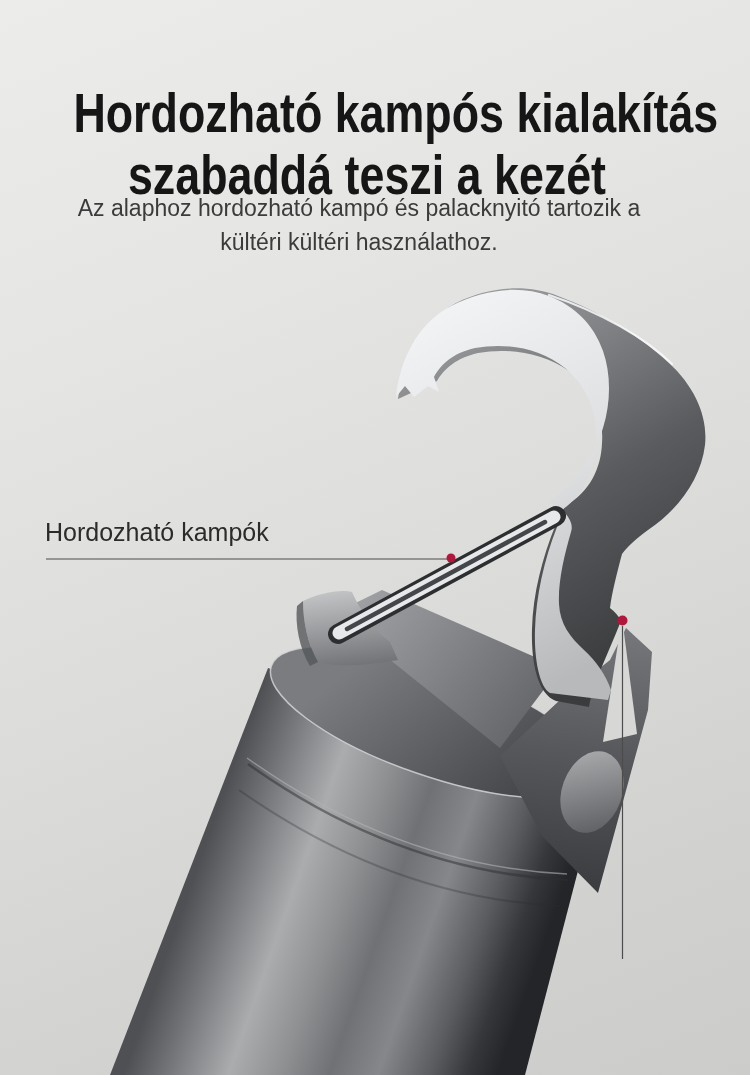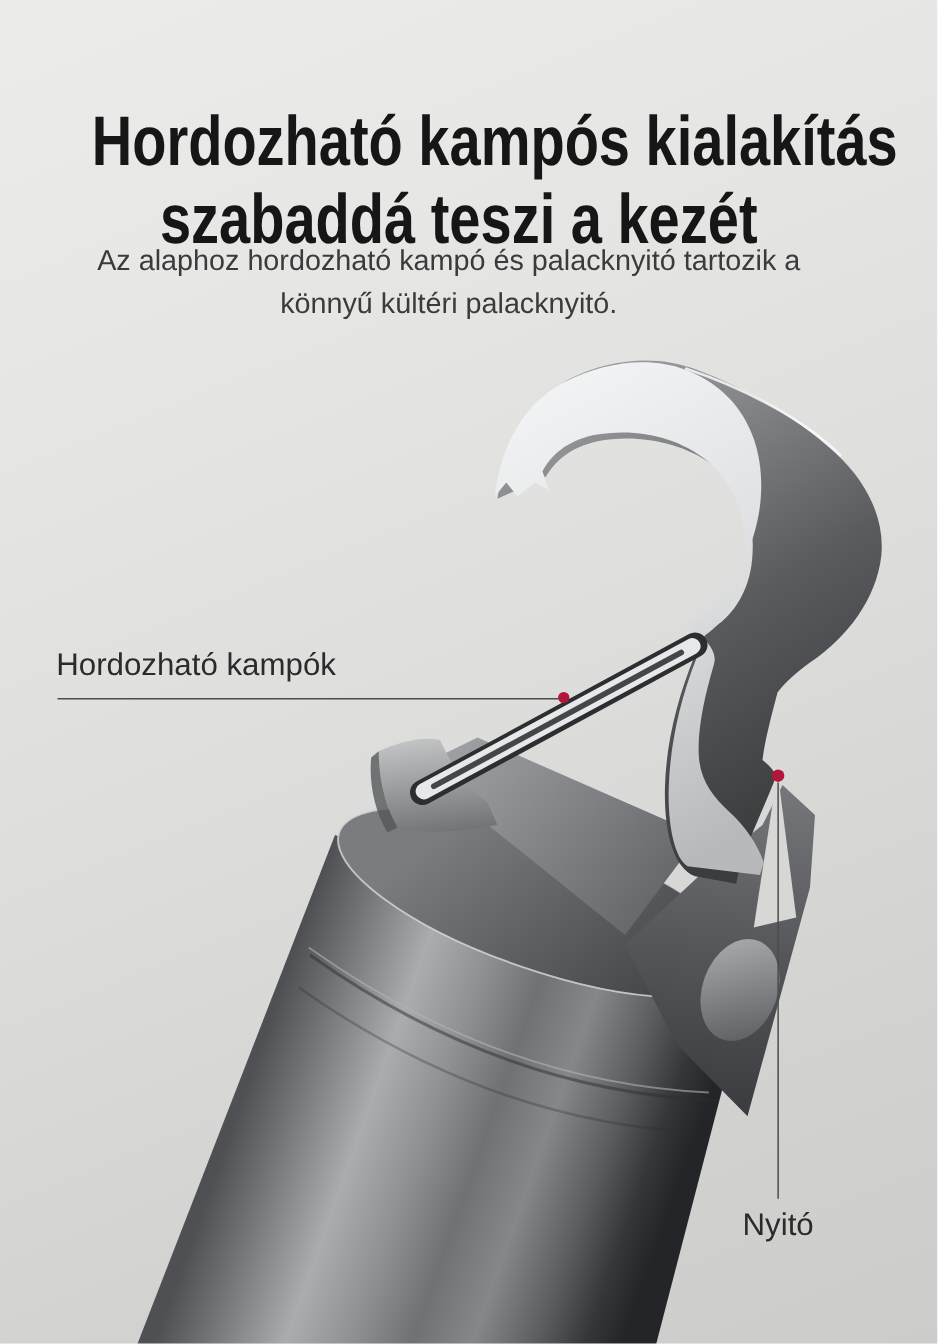--- a/index.html
+++ b/index.html
@@ -157,19 +157,18 @@
     </g>
   </svg>
 
   <h1 class="title">
     <span class="tl">Hordozható kampós kialakítás</span>
     <span class="tl">szabaddá teszi a kezét</span>
   </h1>
 
   <div class="subtitle">
     <span>Az alaphoz hordozható kampó és palacknyitó tartozik a</span>
-    <span>könnyű kültéri palacknyitó.</span>
+    <span>kültéri kültéri használathoz.</span>
   </div>
 
   <div class="callout" id="hook-callout">Hordozható kampók</div>
-  <div class="callout" id="opener-callout">Nyitó</div>
 
 </div>
 
 </body></html>

